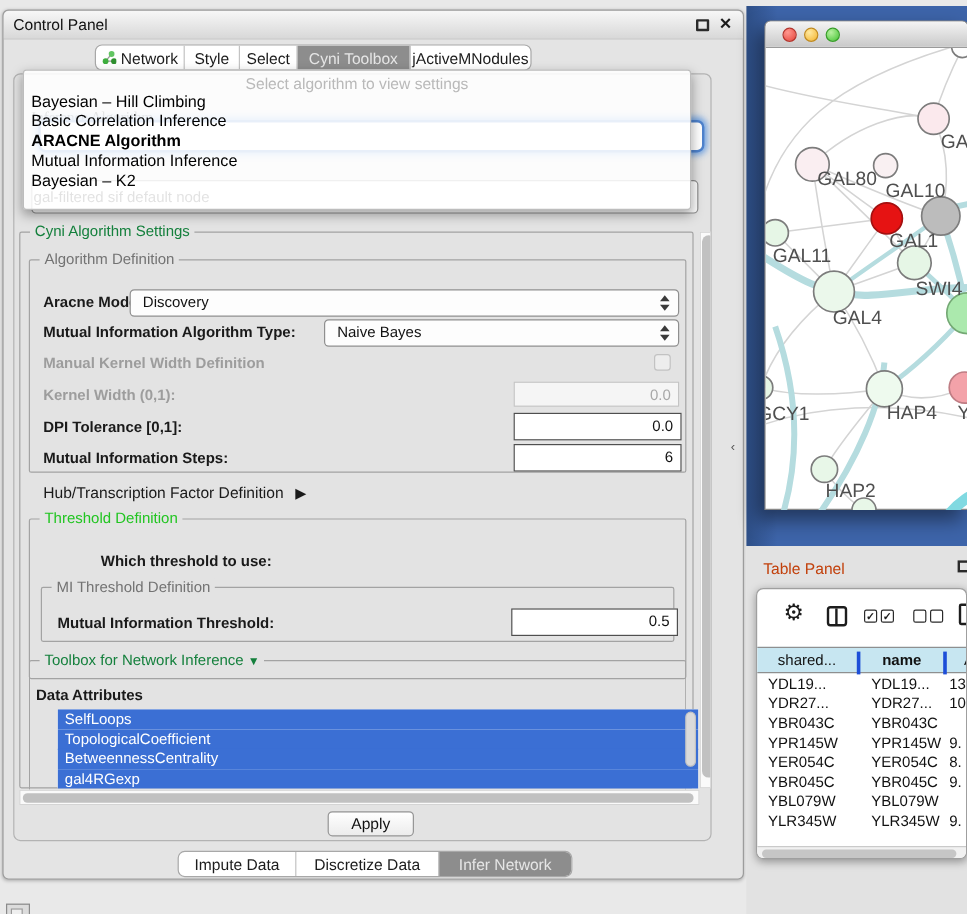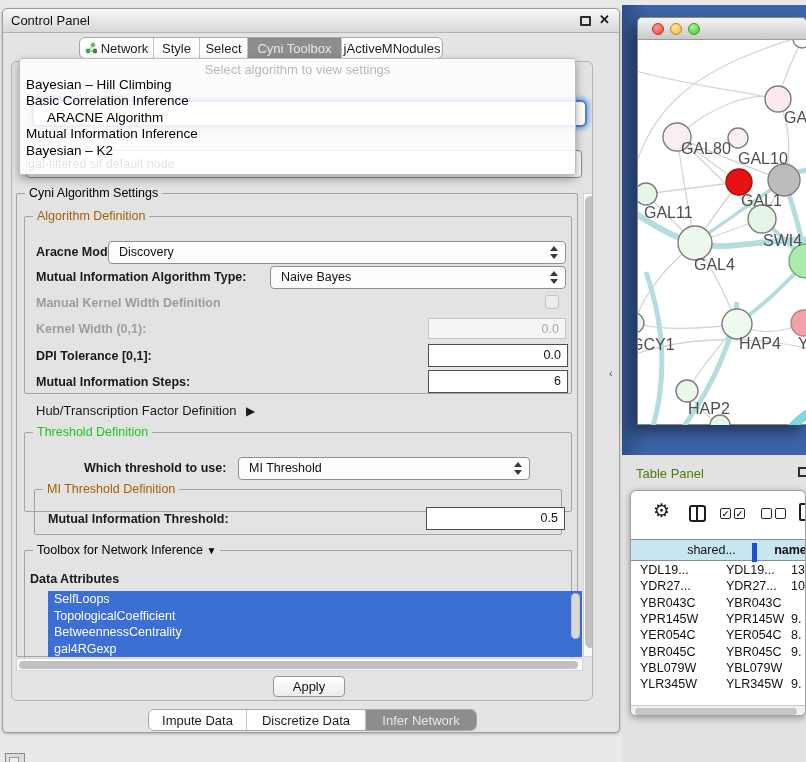--- a/index.html
+++ b/index.html
@@ -35,27 +35,27 @@
   .combo, .combo-ghost { background:#fdfdfd; border:1px solid #8f8f8f; border-radius:4px; }
   #ghost-combo-focus { border:2px solid #4e82cc; box-shadow:0 0 5px 2px rgba(92,150,226,.85); border-radius:6px; background:#fff; }
 
   
   #algo-popup { left:16px; top:49px; width:557px; height:117px; z-index:20;
     background:rgba(255,255,255,.87); border:1px solid #bdbdbd; border-radius:3px;
     box-shadow:0 4px 10px rgba(0,0,0,.35); }
   #algo-popup .ph { position:absolute; left:0; right:0; top:3px; text-align:center;
     font-size:13px; color:#b9b9b9; }
   .algo-item { position:absolute; left:6px; right:6px; height:16px; font-size:13.5px; color:#000; white-space:nowrap; }
-  .algo-item.sel { font-weight:normal;margin-left:21px; }
+  .algo-item.sel { font-weight:bold; }
 
   
   .gbox { position:absolute; border:1px solid #a3a3a3; border-radius:2px; }
   .gbox > .gtitle { position:absolute; top:-8px; left:8px; background:#e3e3e3; padding:0 4px;
-    font-size:12.5px; color:#000000; white-space:nowrap; }
-  .gtitle.blue { color:#a16207; }
+    font-size:12.5px; color:#15803d; white-space:nowrap; }
+  .gtitle.blue { color:#737373; }
   .gtitle.green { color:#21c521; }
 
   .lbl { position:absolute; font-size:12.5px; font-weight:bold; color:#1a1a1a; white-space:nowrap; }
   .lbl.dis { color:#9d9d9d; }
   .combo { position:absolute; font-size:12.5px; color:#111; }
   .combo .cv { position:absolute; left:10px; top:3px; }
   .spin { position:absolute; right:7px; top:4px; width:8px; }
   .spin i { display:block; width:0; height:0; border-left:4px solid transparent; border-right:4px solid transparent; }
   .spin i.up { border-bottom:5px solid #3a3a3a; margin-bottom:3px; }
   .spin i.dn { border-top:5px solid #3a3a3a; }
@@ -81,31 +81,31 @@
     background:linear-gradient(90deg,#2e4f87 0,#3d64a9 14%,#3d64a9 100%); }
   #net-window { left:15px; top:12px; width:170px; height:408px; background:#fff;
     border:1px solid #888; border-radius:5px 5px 0 0; box-shadow:-6px 8px 16px rgba(0,0,0,.45); }
   #net-titlebar { left:0; top:0; right:0; height:22px; background:linear-gradient(#f4f4f4,#c9c9c9);
     border-bottom:1px solid #9a9a9a; border-radius:5px 5px 0 0; }
   .light { position:absolute; top:5px; width:12px; height:12px; border-radius:50%; }
   #net-canvas { left:0; top:22px; width:168px; height:385px; overflow:hidden; }
 
   
   #table-panel { left:622px; top:455px; width:184px; height:307px; background:#e2e2e2; }
-  #tp-title { left:14px; top:11px; font-size:13px; color:#4d7c0f; }
+  #tp-title { left:14px; top:11px; font-size:13px; color:#c2410c; }
   #tp-float { left:176px; top:12px; width:11px; height:10px; border:2px solid #2a2a2a; }
   #table-window { left:8px; top:35px; width:176px; height:226px; background:#fff;
     border:1px solid #9f9f9f; border-radius:6px; box-shadow:0 2px 7px rgba(0,0,0,.35); overflow:hidden; }
   .tb-icon { position:absolute; top:14px; color:#1d1d1d; }
   .box-icon { width:17px; height:17px; border:2px solid #1d1d1d; border-radius:3px; }
   .cb { position:absolute; width:11px; height:11px; border:1.5px solid #2a2a2a; border-radius:2px;
     font-size:9px; font-weight:bold; color:#1d1d1d; text-align:center; line-height:10px; }
   #tbl-header { position:absolute; left:0; top:48px; width:176px; height:22px; background:#c7e6f1;
     border-top:1px solid #8f8f8f; border-bottom:1px solid #8f8f8f; }
-  .th { position:absolute; top:3px; font-size:12.5px; color:#111; text-align:center; border-right:5px solid #1d4ed8; height:19px;margin-left:40px; }
+  .th { position:absolute; top:3px; font-size:12.5px; color:#111; text-align:center; border-right:3px solid #1d4ed8; height:19px; }
   #tbl-rows { position:absolute; left:0; top:70px; width:176px; height:130px; overflow:hidden; }
   .td { position:absolute; font-size:12.5px; color:#111; white-space:nowrap; }
   #tbl-hsb { position:absolute; left:0; top:214px; width:176px; height:12px; background:#f1f1f1; border-top:1px solid #cacaca; }
 
   #corner-icon { left:5px; top:753px; width:20px; height:14px; border:1px solid #8a8a8a; background:#dcdcdc; }
   #corner-icon div { position:absolute; left:3px; top:3px; width:10px; height:7px; border:1px solid #9a9a9a; background:#efefef; }
   #splitter-mark { left:609px; top:367px; font-size:11px; color:#555; }
 </style>
 </head>
 <body>
@@ -180,31 +180,24 @@
     <div class="lbl" style="left:24px;top:287px;">DPI Tolerance [0,1]:</div>
     <div class="tfield" style="left:416px;top:282px;width:140px;height:23px;">0.0</div>
     <div class="lbl" style="left:24px;top:313px;">Mutual Information Steps:</div>
     <div class="tfield" style="left:416px;top:308px;width:140px;height:23px;">6</div>
 
     <div class="lbl" style="left:24px;top:341px;font-weight:normal;font-size:13px;">
       <span>Hub/Transcription Factor Definition</span>
       <span style="font-size:12px;margin-left:6px;">▶</span>
     </div>
 
-    <div class="gbox" style="left:12px;top:370px;width:548px;height:80px;">
+    <div class="gbox" style="left:12px;top:370px;width:548px;height:134px;">
       <span class="gtitle green">Threshold Definition</span>
     </div>
     <div class="lbl" style="left:72px;top:399px;">Which threshold to use:</div>
-    <div class="combo" style="left:226px;top:395px;width:292px;height:23px;">
-      <span class="cv">MI Threshold</span>
-      <span class="spin">
-          <i class="up"></i>
-          <i class="dn"></i>
-        </span>
-    </div>
     <div class="gbox" style="left:22px;top:427px;width:528px;height:46px;">
       <span class="gtitle blue">MI Threshold Definition</span>
     </div>
     <div class="lbl" style="left:36px;top:450px;">Mutual Information Threshold:</div>
     <div class="tfield" style="left:414px;top:445px;width:139px;height:23px;">0.5</div>
 
     <div class="gbox" style="left:12px;top:488px;width:548px;height:110px;border-bottom:none;">
       <span class="gtitle"><span>Toolbox for Network Inference</span> <span style="font-size:10px;">▼</span></span>
     </div>
     <div class="lbl" style="left:18px;top:510px;">Data Attributes</div>

